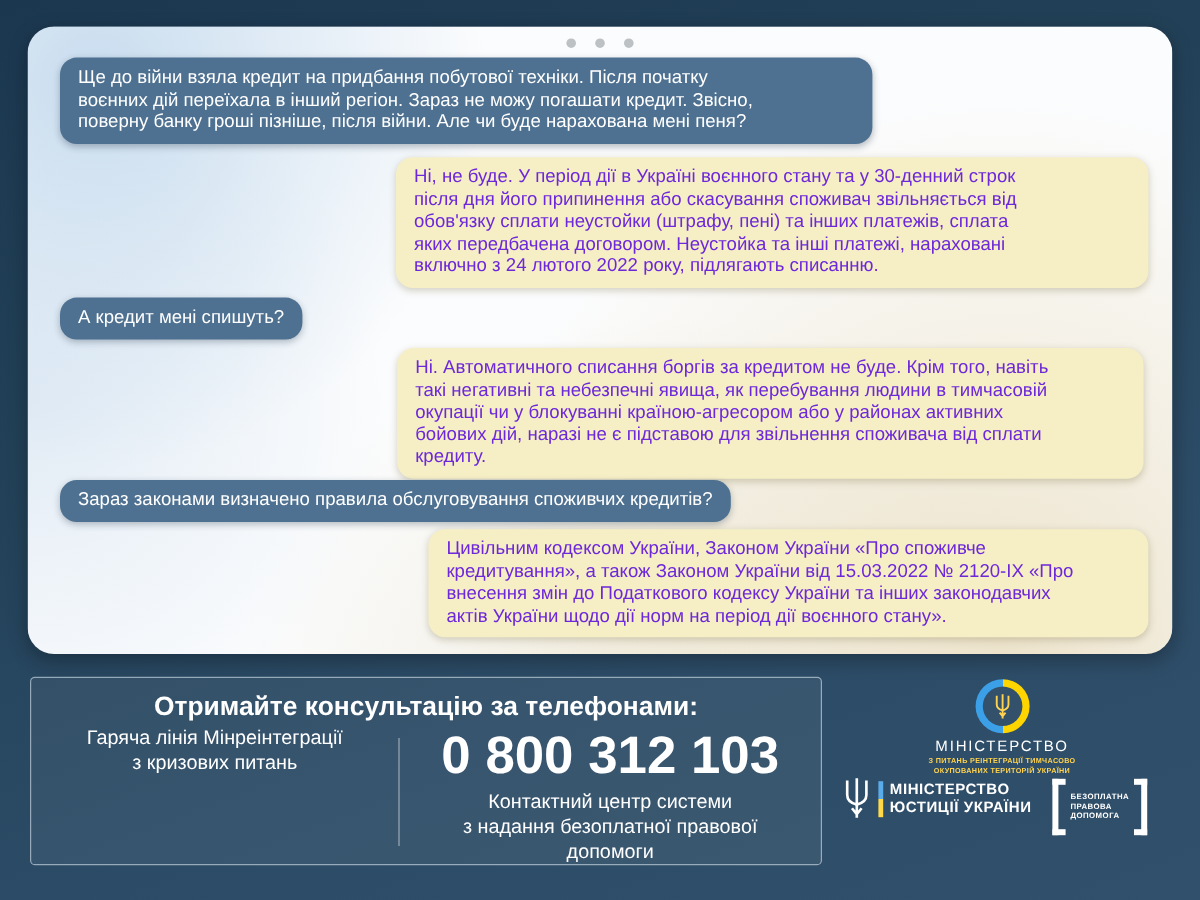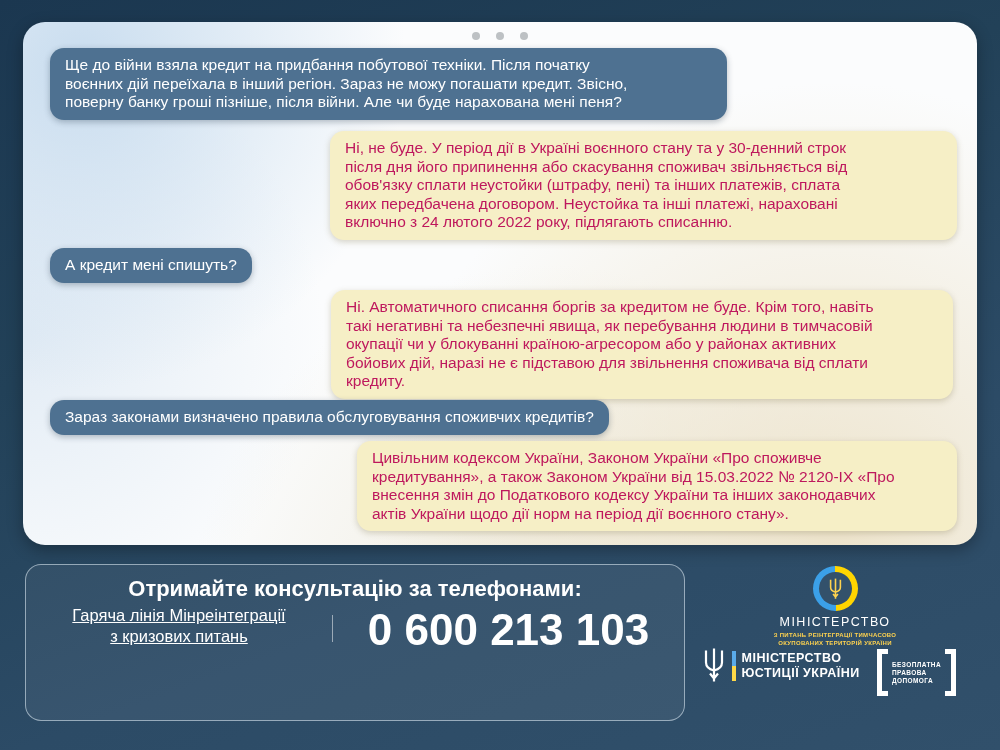--- a/index.html
+++ b/index.html
@@ -30,47 +30,47 @@
     font-size:15.5px; line-height:18.5px;
     white-space:pre-line;
     border-radius:14px;
     padding:8px 15px;
   }
   .bubble.q {
     background:#4e7191; color:#ffffff;
     box-shadow: 0 2px 6px rgba(20,40,60,0.30);
   }
   .bubble.a {
-    background:#f6efc6; color:#be185d;
+    background:#f6efc6; color:#6d28d9;
     box-shadow: 0 2px 6px rgba(110,100,55,0.28);
   }
   #q1 { left:27px;  top:26px;  width:677px; }
   #a1 { right:20px; top:109px; width:627px; }
   #q2 { left:27px;  top:226px; }
   #a2 { right:24px; top:268px; width:622px; }
   #q3 { left:27px;  top:378px; }
   #a3 { right:20px; top:419px; width:600px; }
 
   
   .contact-box {
     position:absolute; left:25px; top:564px; width:660px; height:157px;
     border:1.5px solid rgba(215,228,238,0.60);
-    border-radius:16px;
+    border-radius:4px;
     background: rgba(255,255,255,0.06);
     color:#fff; padding-top:10px;
   }
   .contact-title { text-align:center; font-weight:bold; font-size:22px; line-height:28px; }
   .contact-cols { display:flex; margin-top:2px; }
   .ccol { text-align:center; }
   .ccol.left { width:306px; }
   .ccol.right { flex:1; }
   .cdivider { width:0; border-left:1.5px solid rgba(255,255,255,0.50); margin:10px 0 16px; }
   .cnumber { font-weight:bold; font-size:44px; line-height:46px; margin:2px 0 5px; }
   .ccol.left .cnumber { letter-spacing:3px; }
-  .ccaption { font-size:16.5px; line-height:21px; white-space:pre-line;text-decoration:underline; }
+  .ccaption { font-size:16.5px; line-height:21px; white-space:pre-line; }
 
   
   .logo-reint { position:absolute; left:768px; top:566px; width:134px; text-align:center; color:#fff; }
   .reint-circle {
     width:45px; height:45px; border-radius:50%; margin:0 auto;
     background: conic-gradient(#ffd500 0 50%, #3ba0e8 50% 100%);
     display:flex; align-items:center; justify-content:center;
   }
   .reint-inner {
     width:33px; height:33px; border-radius:50%; background:#33516b;
@@ -123,21 +123,24 @@
 
 <div class="contact-box">
   <div class="contact-title">Отримайте консультацію за телефонами:</div>
   <div class="contact-cols">
     <div class="ccol left">
       <div class="ccaption">Гаряча лінія Мінреінтеграції
 з кризових питань</div>
     </div>
     <div class="cdivider"></div>
     <div class="ccol right">
-      <div class="cnumber">0 600 213 103</div>
+      <div class="cnumber">0 800 312 103</div>
+      <div class="ccaption">Контактний центр системи
+з надання безоплатної правової
+допомоги</div>
     </div>
   </div>
 </div>
 
 <div class="logo-reint">
   <div class="reint-circle">
     <div class="reint-inner">
       <svg class="trident" width="15" height="22" viewBox="0 0 24 36">
         <g fill="none" stroke="#ffd34f" stroke-width="2.6">
           <path d="M12 1 V23"></path>

